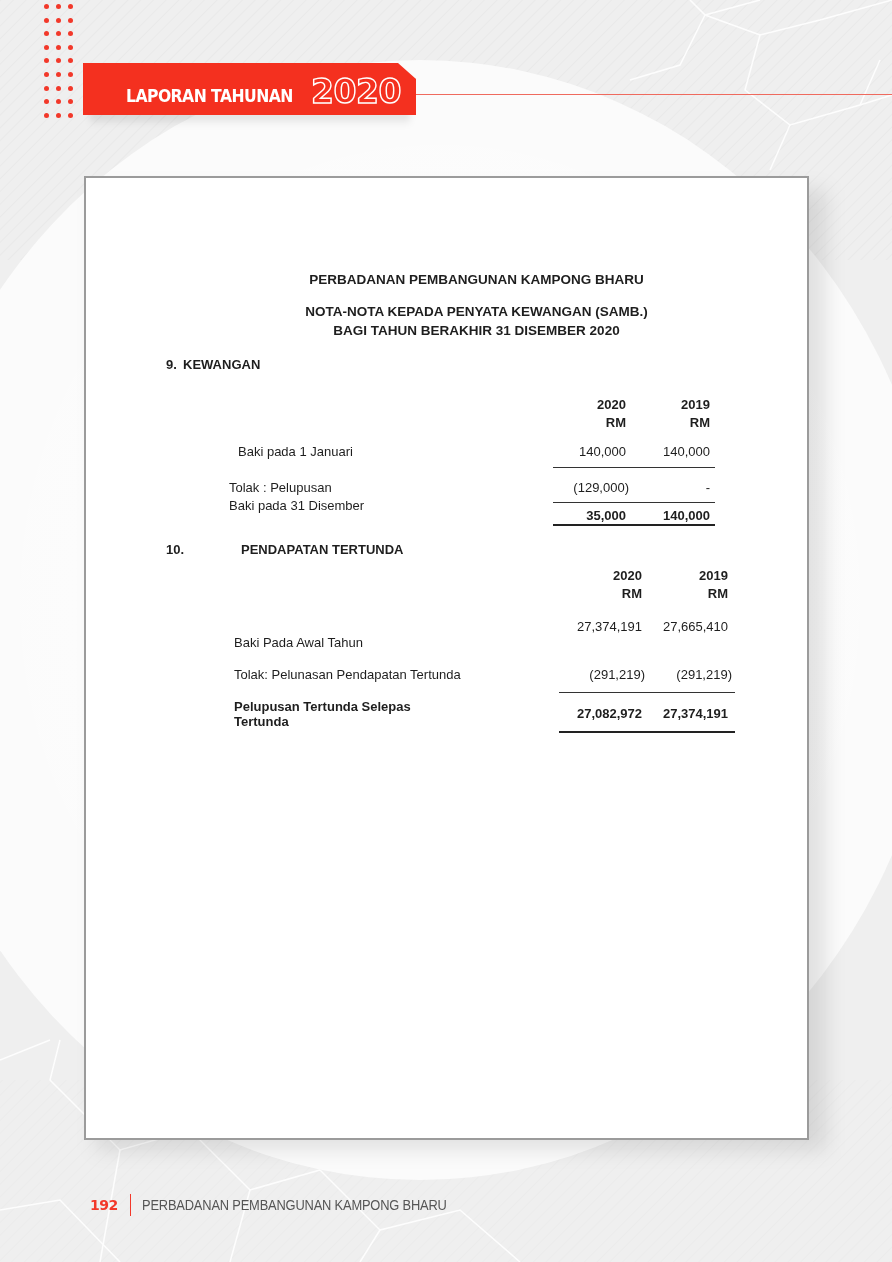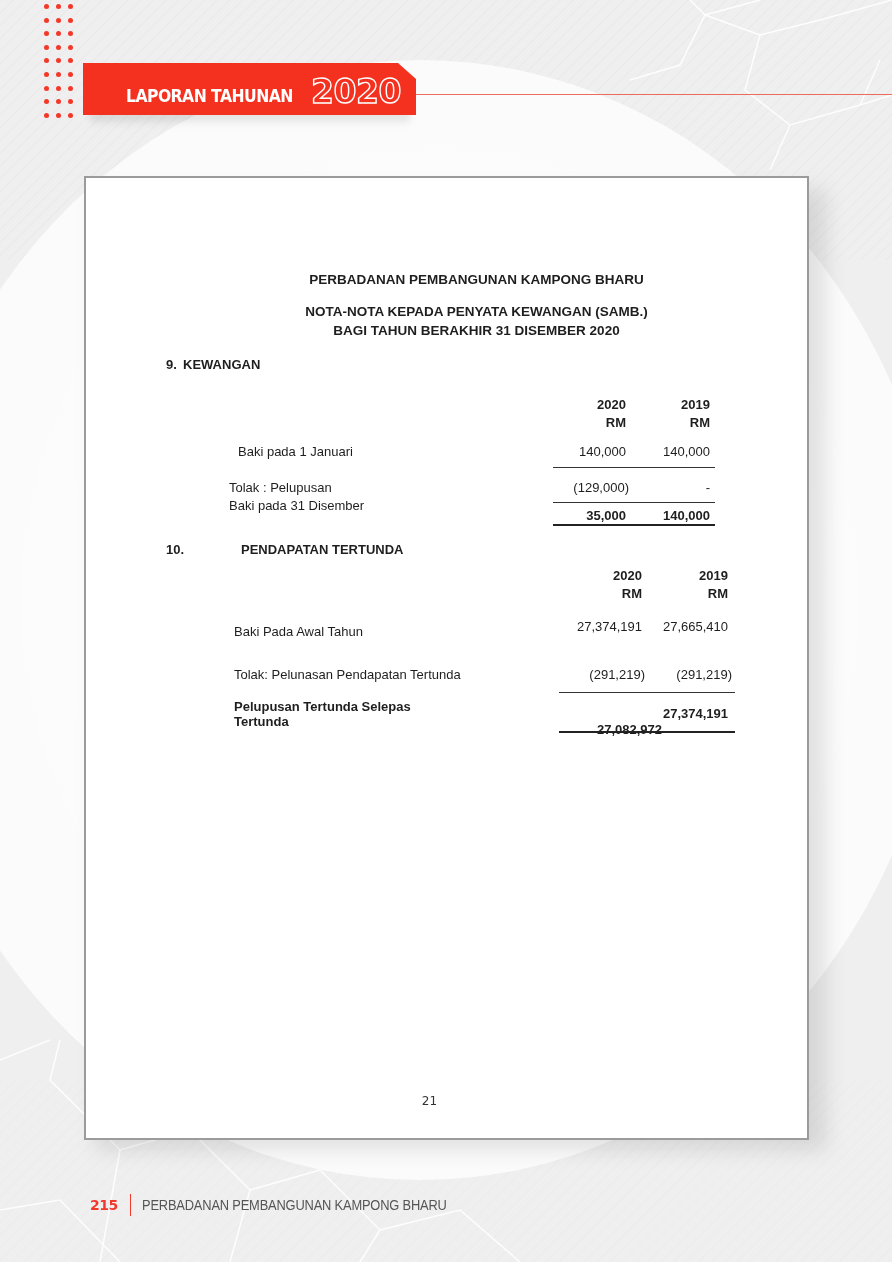--- a/index.html
+++ b/index.html
@@ -178,36 +178,35 @@
 
   <div style="left:0;top:0;width:647px;height:600px;">
     <span class="bold" style="left:80px;top:364px;">10.</span>
     <span class="bold" style="left:155px;top:364px;">PENDAPATAN TERTUNDA</span>
 
     <span class="bold right" style="left:486px;width:70px;top:390px;">2020</span>
     <span class="bold right" style="left:572px;width:70px;top:390px;">2019</span>
     <span class="bold right" style="left:486px;width:70px;top:408px;">RM</span>
     <span class="bold right" style="left:572px;width:70px;top:408px;">RM</span>
 
-    <span style="left:148px;top:446px;">Baki Pada Awal Tahun</span>
+    <span style="left:148px;top:457px;">Baki Pada Awal Tahun</span>
     <span class="right" style="left:456px;width:100px;top:441px;">27,374,191</span>
     <span class="right" style="left:542px;width:100px;top:441px;">27,665,410</span>
 
     <span style="left:148px;top:489px;">Tolak: Pelunasan Pendapatan Tertunda</span>
     <span class="right" style="left:456px;width:103px;top:489px;">(291,219)</span>
     <span class="right" style="left:542px;width:104px;top:489px;">(291,219)</span>
     <div class="line" style="left:473px;width:176px;top:514px;"></div>
 
     <span class="bold" style="left:148px;top:521px;">Pelupusan Tertunda Selepas</span>
     <span class="bold" style="left:148px;top:536px;">Tertunda</span>
-    <span class="bold right" style="left:476px;width:100px;top:528px;margin-top:16px;">27,082,972</span>
+    <span class="bold right" style="left:456px;width:100px;top:528px;">27,082,972</span>
     <span class="bold right" style="left:542px;width:100px;top:528px;">27,374,191</span>
     <div class="line thick" style="left:473px;width:176px;top:553px;"></div>
   </div>
 
-  <div class="center" style="left:0;width:687px;top:916px;font-family:'DejaVu Sans',sans-serif;font-size:12px;color:#333;">21</div>
 </div>
 
 <div class="footer">
-  <span class="footer-page">215</span>
+  <span class="footer-page">192</span>
   <span class="footer-sep"></span>
   <span class="footer-org">PERBADANAN PEMBANGUNAN KAMPONG BHARU</span>
 </div>
 
 </body></html>

